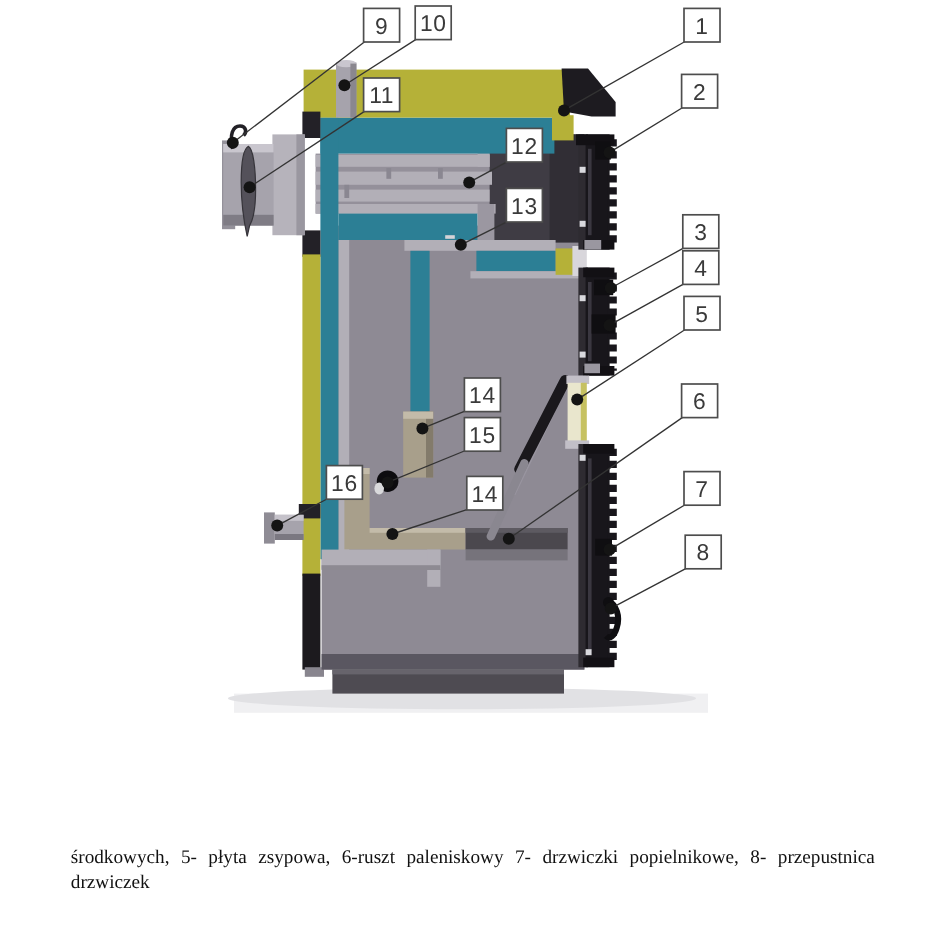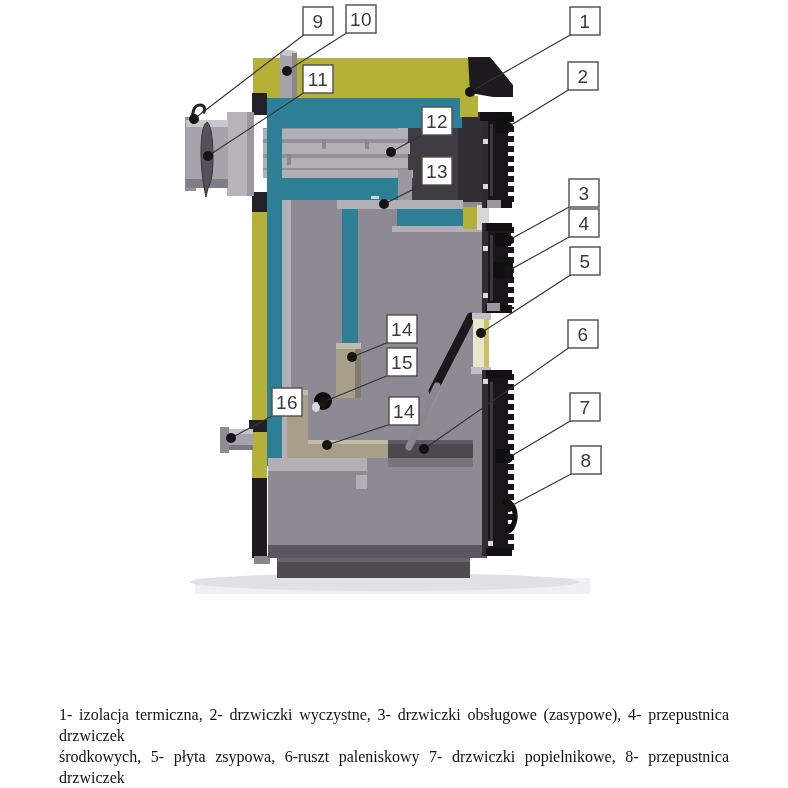--- a/index.html
+++ b/index.html
@@ -287,17 +287,16 @@
         <g>
           <line class="leader" x1="274" y1="415" x2="231" y2="438"></line>
           <circle class="cdot" cx="231" cy="438" r="5"></circle>
           <rect class="cbox" x="272" y="388" width="30" height="28"></rect>
           <text class="cnum" x="287" y="409">16</text>
         </g>
       </g>
   </svg>
 
   <div id="legend">
-    <div class="legend-line">1- izolacja termiczna,  2- drzwiczki wyczystne, 3- drzwiczki obsługowe (zasypowe), 4- przepustnica drzwiczek</div>
     <div class="legend-line">środkowych, 5- płyta zsypowa, 6-ruszt paleniskowy 7- drzwiczki popielnikowe, 8- przepustnica drzwiczek</div>
 
   </div>
 </div>
 
 </body></html>

